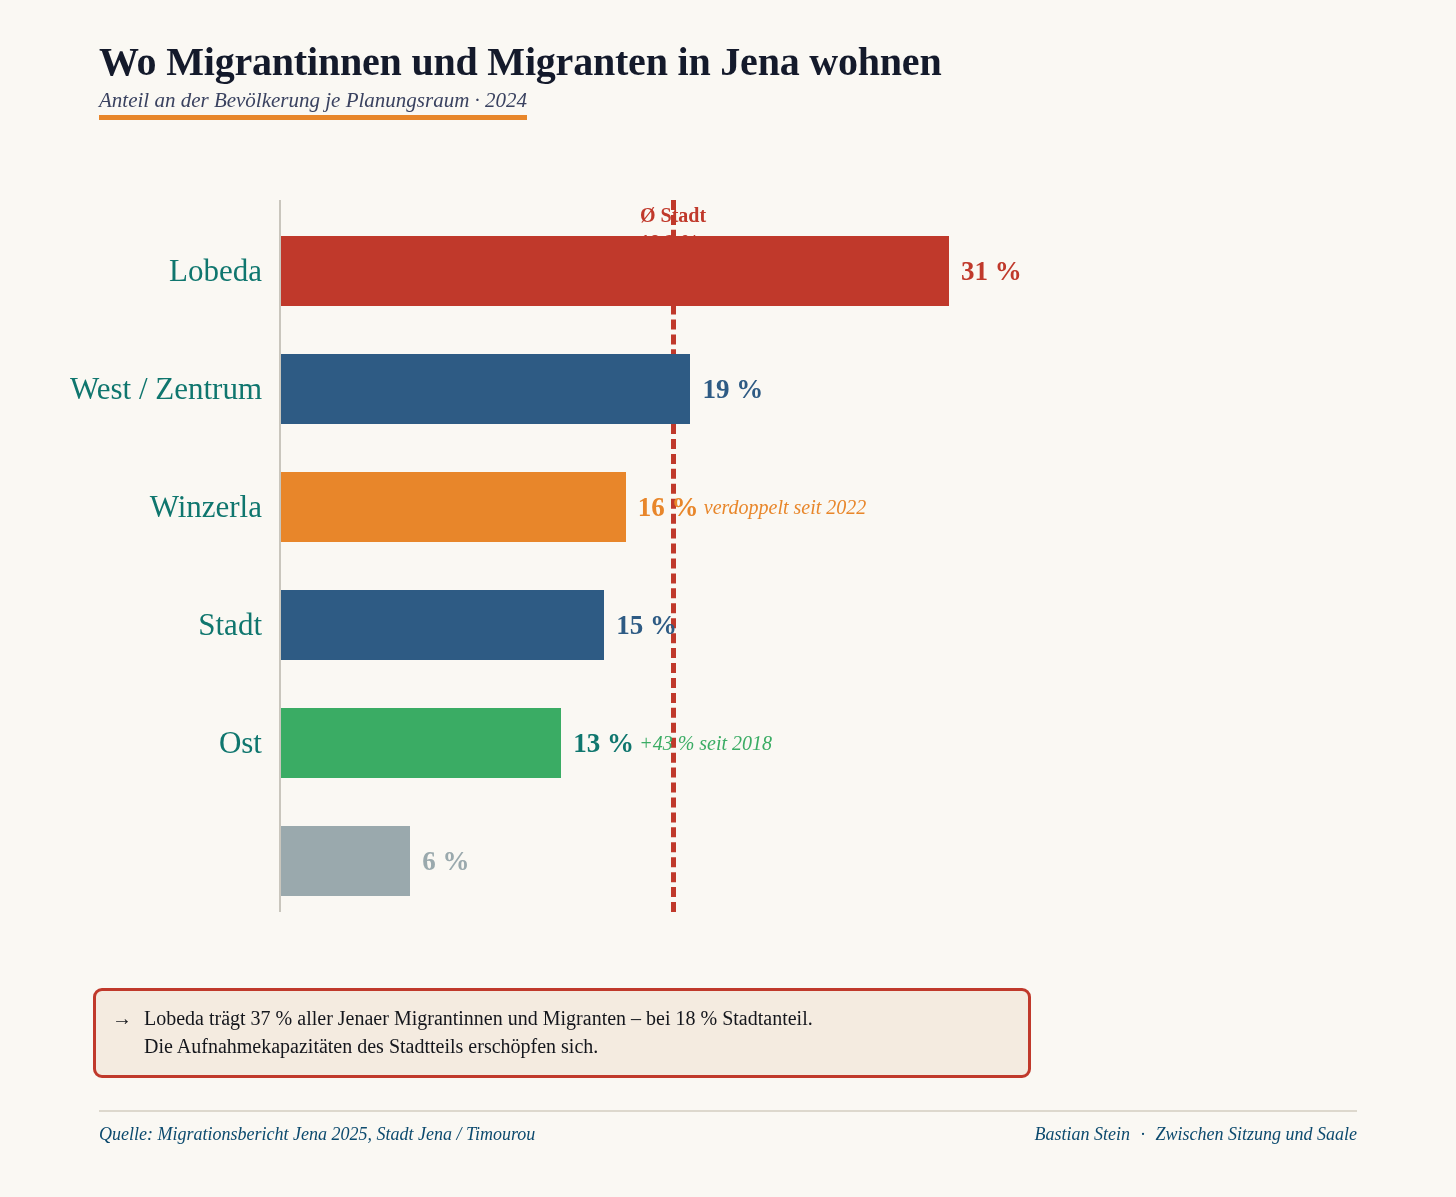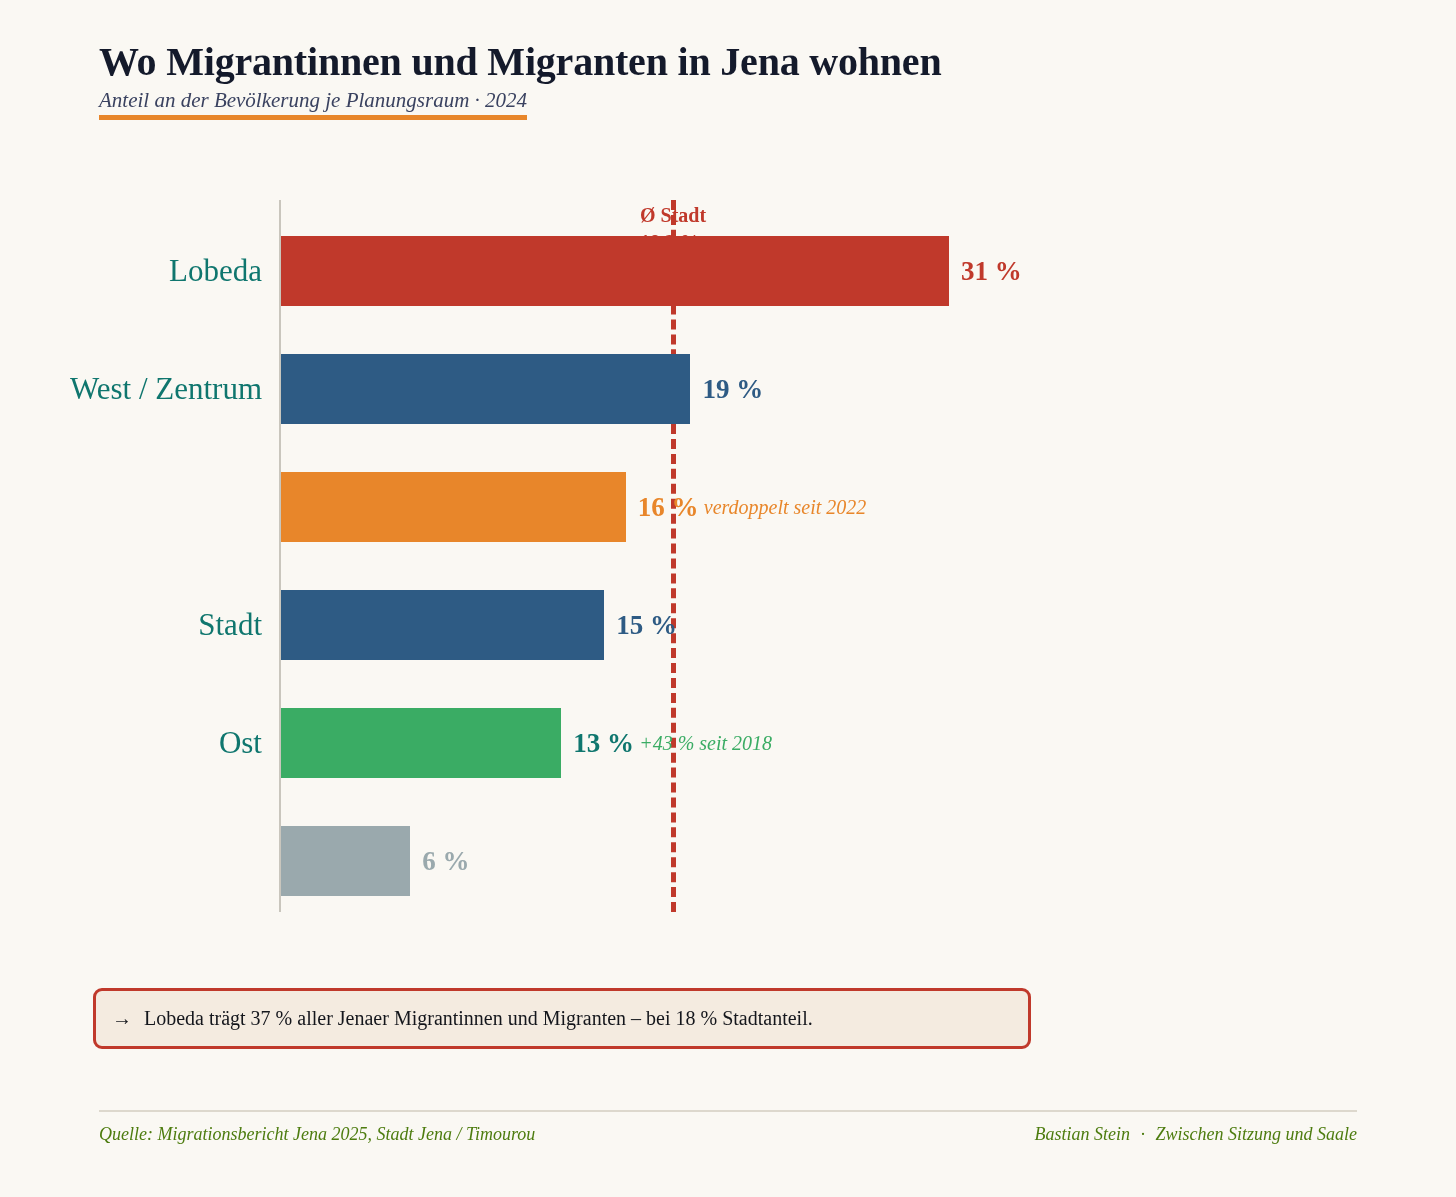--- a/index.html
+++ b/index.html
@@ -174,21 +174,21 @@
   .footer {
     position: absolute;
     left: 99px;
     top: 1124px;
     width: 1258px;
     display: flex;
     justify-content: space-between;
     align-items: flex-end;
     font-style: italic;
     font-size: 18px;
-    color: #4d7c0f;
+    color: #0c4a6e;
   }
   .footer-right span.sep { margin: 0 6px; }
 </style>
 </head>
 <body>
 
 <div class="header">
   <h1 class="headline">Wo Migrantinnen und Migranten in Jena wohnen</h1>
   <div class="subline-wrap">
     <span class="subline">Anteil an der Bevölkerung je Planungsraum · 2024</span>
@@ -208,20 +208,21 @@
         <div class="cat">Lobeda</div>
         <div class="bar" style="width: 668.05px; background: rgb(192, 57, 43);"></div>
         <div class="val" style="left: 961.05px; color: rgb(192, 57, 43);">31 %</div>
       </div>
       <div class="row" style="top: 140px;">
         <div class="cat">West / Zentrum</div>
         <div class="bar" style="width: 409.45px; background: rgb(46, 91, 132);"></div>
         <div class="val" style="left: 702.45px; color: rgb(46, 91, 132);">19 %</div>
       </div>
       <div class="row" style="top: 258px;">
+        <div class="cat">Winzerla</div>
         <div class="bar" style="width: 344.8px; background: rgb(232, 134, 42);"></div>
         <div class="val" style="left: 637.8px; color: rgb(232, 134, 42);">16 %</div>
         <div class="note" style="left: 703.8px; color: rgb(232, 134, 42);">verdoppelt seit 2022</div>
       </div>
       <div class="row" style="top: 376px;">
         <div class="cat">Stadt</div>
         <div class="bar" style="width: 323.25px; background: rgb(46, 91, 132);"></div>
         <div class="val" style="left: 616.25px; color: rgb(46, 91, 132);">15 %</div>
       </div>
       <div class="row" style="top: 494px;">
@@ -235,20 +236,21 @@
         <div class="val" style="left: 422.3px; color: rgb(154, 169, 173);">6 %</div>
       </div>
     </div>
 </div>
 
 <div class="callout">
   <div class="callout-row">
     <span class="callout-arrow">→</span>
     <span class="callout-text">
       <p>Lobeda trägt 37 % aller Jenaer Migrantinnen und Migranten – bei 18 % Stadtanteil.</p>
+      <p>Die Aufnahmekapazitäten des Stadtteils erschöpfen sich.</p>
     </span>
   </div>
 </div>
 
 <div class="footer-rule"></div>
 <div class="footer">
   <div class="footer-left">Quelle: Migrationsbericht Jena 2025, Stadt Jena / Timourou</div>
   <div class="footer-right">
     <span>Bastian Stein</span>
     <span class="sep">·</span>

